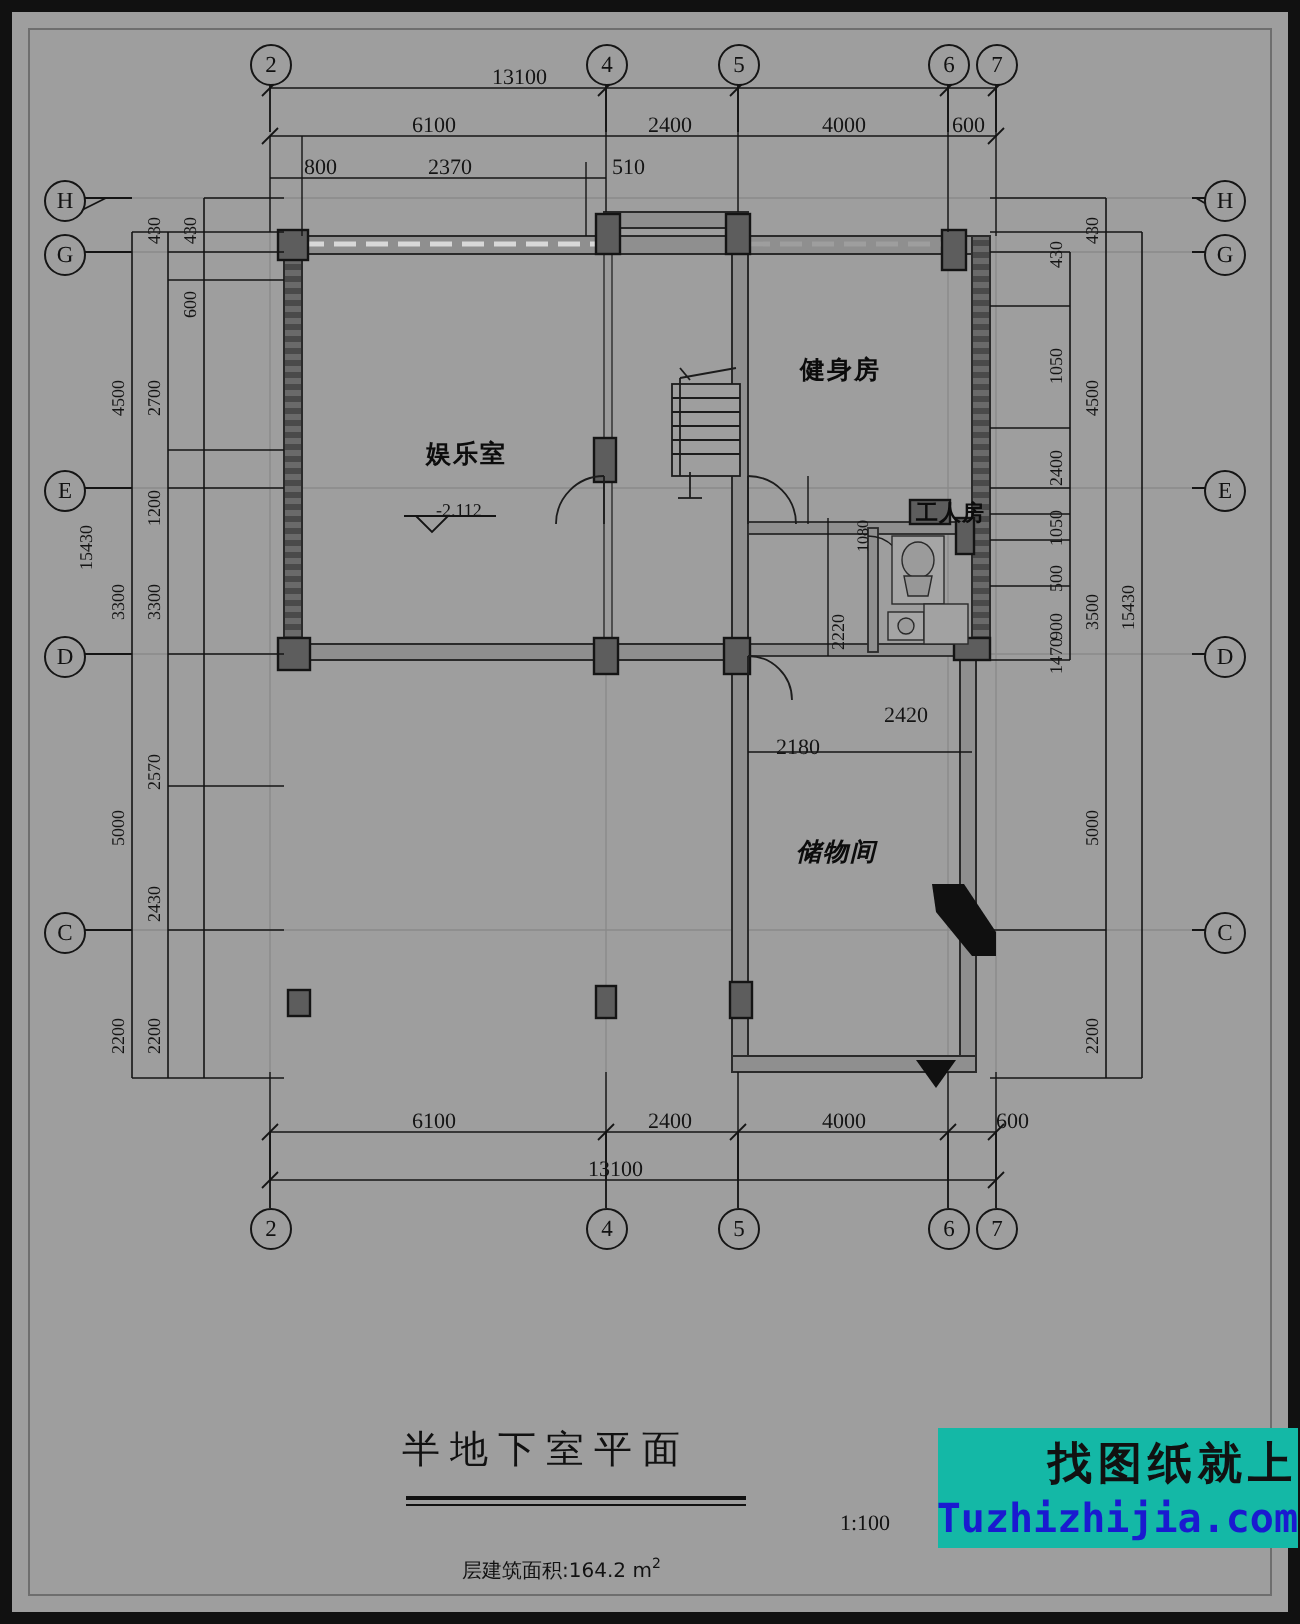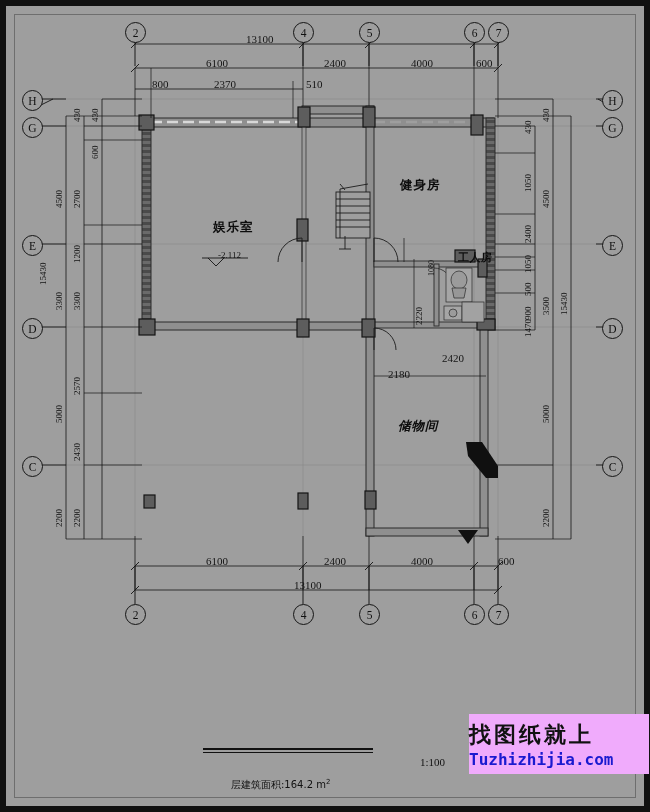--- a/index.html
+++ b/index.html
@@ -32,24 +32,24 @@
        width:19px;height:19px;background:#9e9e9e;
        font-family:"Liberation Serif",serif;font-size:11.5px;color:#111;
        display:flex;align-items:center;justify-content:center;}
   #title{position:absolute;left:195px;top:706px;
      font-family:"DejaVu Sans",sans-serif;font-size:19px;color:#111;letter-spacing:5px;}
   #rule1{position:absolute;left:197px;top:742px;width:170px;height:2px;background:#111;}
   #rule2{position:absolute;left:197px;top:746px;width:170px;height:1px;background:#111;}
   #scale{position:absolute;left:414px;top:750px;font-family:"Liberation Serif",serif;font-size:11px;color:#111;}
   #area{position:absolute;left:225px;top:772px;font-family:"DejaVu Sans",sans-serif;font-size:10px;color:#111;}
   #area sup{font-size:7px;}
-  #wm{position:absolute;left:463px;top:708px;width:180px;height:60px;background:#f0abfc;
-      display:flex;flex-direction:column;align-items:flex-start;justify-content:center;}
+  #wm{position:absolute;left:463px;top:708px;width:180px;height:60px;background:#14b8a6;
+      display:flex;flex-direction:column;align-items:flex-end;justify-content:center;}
   #wm .cn{font-family:"DejaVu Sans",sans-serif;font-size:22px;font-weight:bold;color:#111;letter-spacing:3px;}
-  #wm .en{font-family:"DejaVu Sans Mono",monospace;font-size:16px;font-weight:bold;color:#1a1ad0;letter-spacing:0px;}
+  #wm .en{font-family:"DejaVu Sans Mono",monospace;font-size:20px;font-weight:bold;color:#1a1ad0;letter-spacing:0px;}
 </style>
 </head>
 <body>
 
 <div id="sheet">
   <div id="inner"></div>
 
   <svg id="canvas" viewBox="0 0 650 812" xmlns="http://www.w3.org/2000/svg">
     <defs>
       <pattern id="wallhatch" width="6" height="6" patternUnits="userSpaceOnUse">
@@ -333,20 +333,21 @@
   <div class="txt room" style="left:394px;top:173px;">健身房</div>
   <div class="txt roomsm" style="left:452px;top:246px;">工人房</div>
   <div class="txt room" style="left:392px;top:414px;font-style:italic;">储物间</div>
 
   <div class="txt elev" style="left:212px;top:245px;">-2.112</div>
   <svg style="position:absolute;left:196px;top:243px;width:46px;height:18px;">
     <line x1="0" y1="9" x2="46" y2="9" stroke="#141414" stroke-width="0.9"></line>
     <path d="M6 9 L14 17 L22 9" fill="none" stroke="#141414" stroke-width="0.9"></path>
   </svg>
 
+  <div id="title">半地下室平面</div>
   <div id="rule1"></div>
   <div id="rule2"></div>
   <div id="scale">1:100</div>
   <div id="area">
     <span>层建筑面积:164.2</span>
     <span>m</span><sup>2</sup>
   </div>
 
   <div id="wm">
     <div class="cn">找图纸就上</div>

